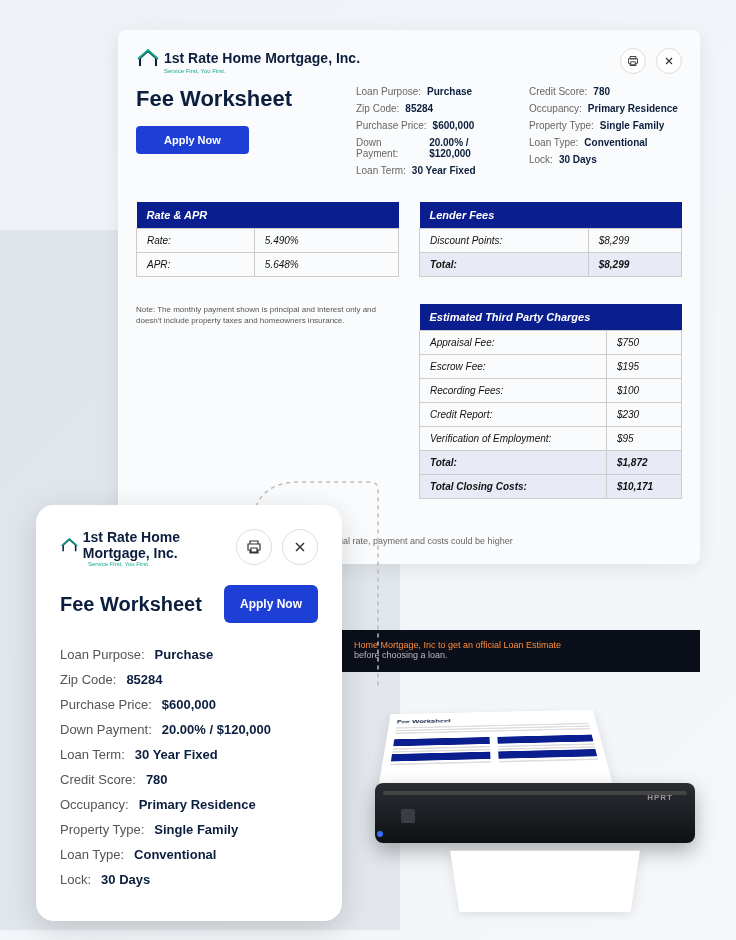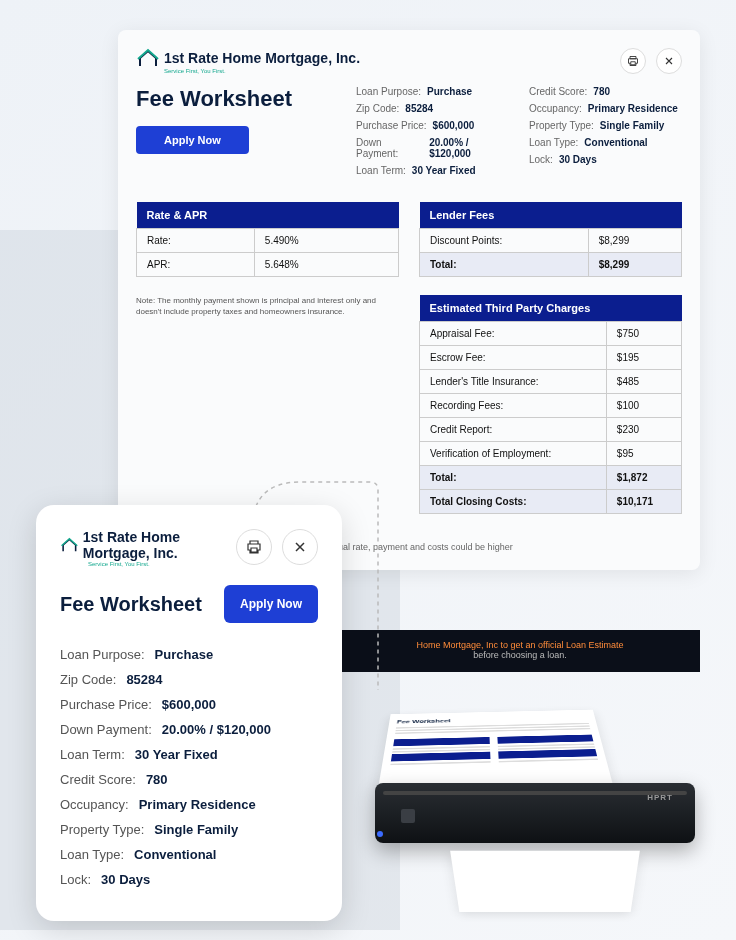--- a/index.html
+++ b/index.html
@@ -66,21 +66,21 @@
   border-radius: 4px;
   cursor: pointer;
 }
 .details-cols { display: flex; flex: 1; gap: 20px; font-size: 10px; }
 .details-col { flex: 1; }
 .detail-row { display: flex; margin-bottom: 6px; }
 .detail-label { color: #666; margin-right: 6px; }
 .detail-value { color: #0b1e3d; font-weight: 600; }
 .tables-row { display: flex; gap: 20px; }
 .tables-col { flex: 1; }
-.data-table { width: 100%; border-collapse: collapse; margin-bottom: 18px; font-size: 10px; }
+.data-table { width: 100%; border-collapse: collapse; margin-bottom: 27px; font-size: 10px; font-style: italic; }
 .data-table th {
   background: #0b1e8f;
   color: #fff;
   text-align: left;
   padding: 7px 10px;
   font-weight: 600;
   font-size: 11px;
 }
 .data-table td {
   padding: 6px 10px;
@@ -96,21 +96,20 @@
 .disclaimer-text { font-size: 9px; color: #666; text-align: center; margin-top: 10px; }
 .dark-strip {
   position: absolute;
   top: 630px;
   left: 340px;
   width: 360px;
   background: #0b0f19;
   padding: 10px 14px 12px;
   font-size: 9px;
   color: #bbb;
-  text-align: center;
 }
 .dark-strip .orange { color: #ff8c3a; }
 .mobile-card {
   position: absolute;
   top: 505px;
   left: 36px;
   width: 306px;
   background: #fff;
   border-radius: 18px;
   box-shadow: 0 8px 30px rgba(0,0,0,0.15);
@@ -369,24 +368,20 @@
             </tr>
           </thead>
         <tbody>
           <tr>
               <td>Appraisal Fee:</td>
               <td>$750</td>
             </tr>
           <tr>
               <td>Escrow Fee:</td>
               <td>$195</td>
-            </tr>
-          <tr>
-              <td>Lender's Title Insurance:</td>
-              <td>$485</td>
             </tr>
           <tr>
               <td>Recording Fees:</td>
               <td>$100</td>
             </tr>
           <tr>
               <td>Credit Report:</td>
               <td>$230</td>
             </tr>
           <tr>

